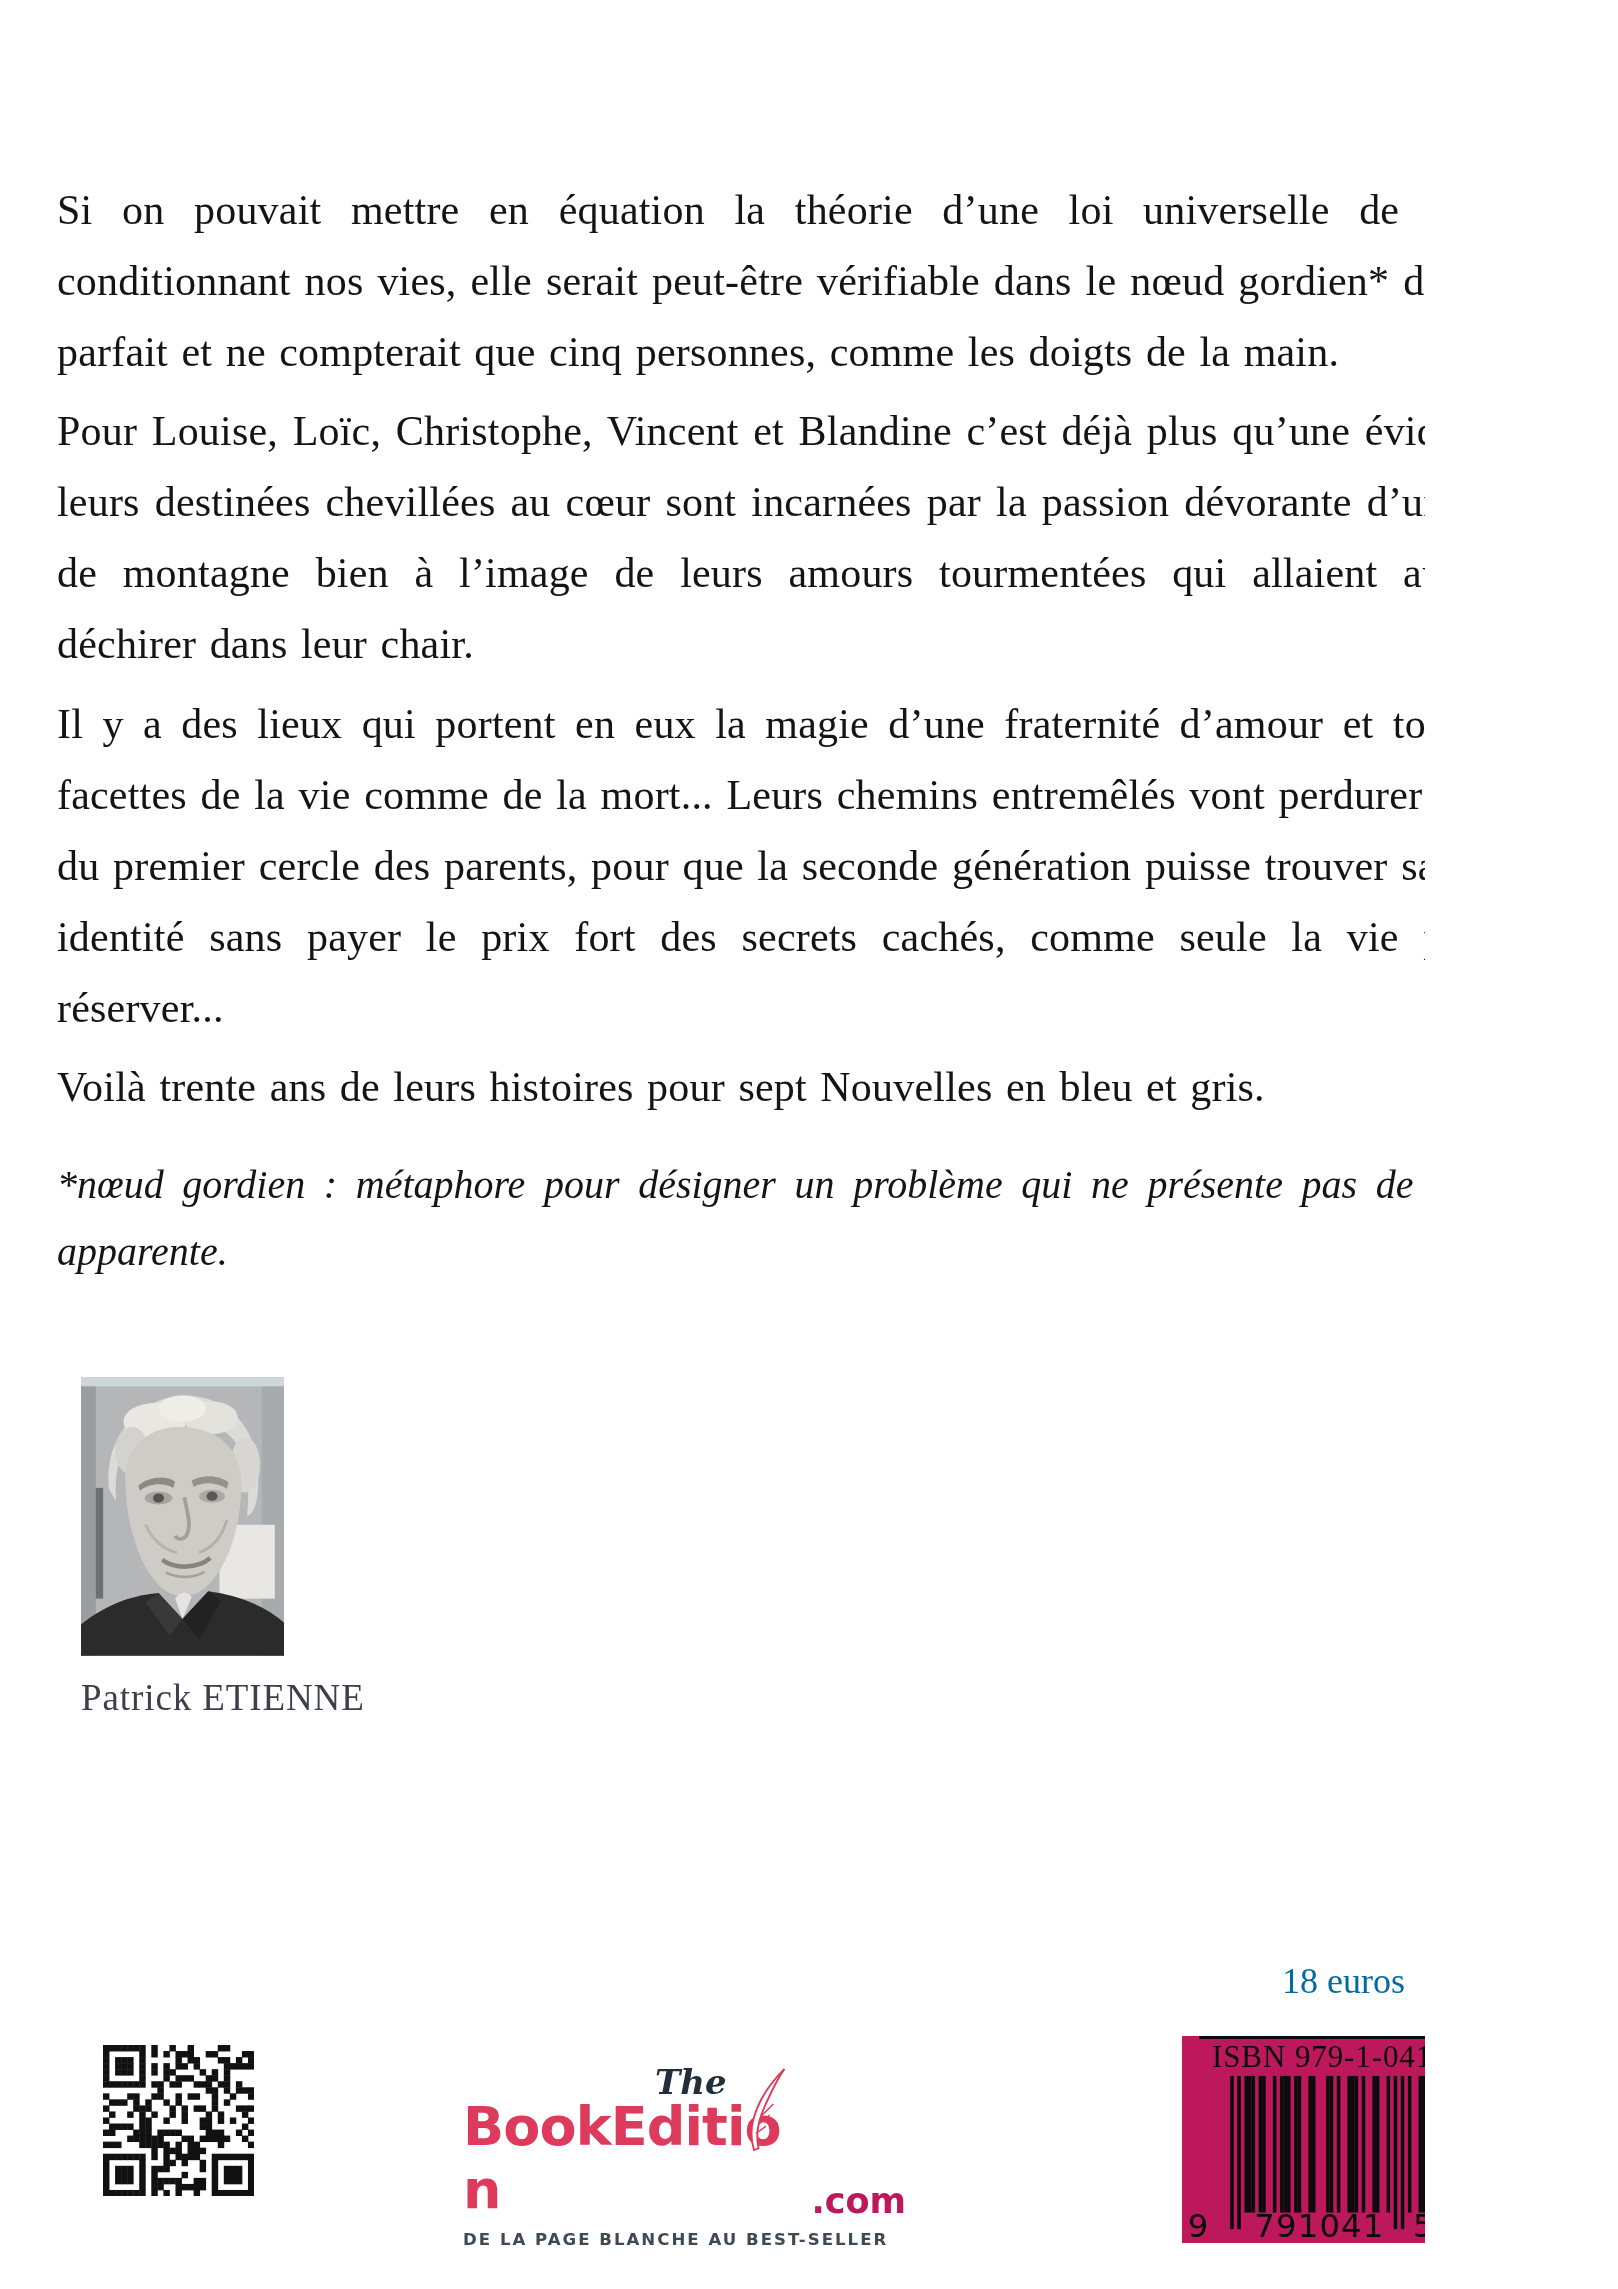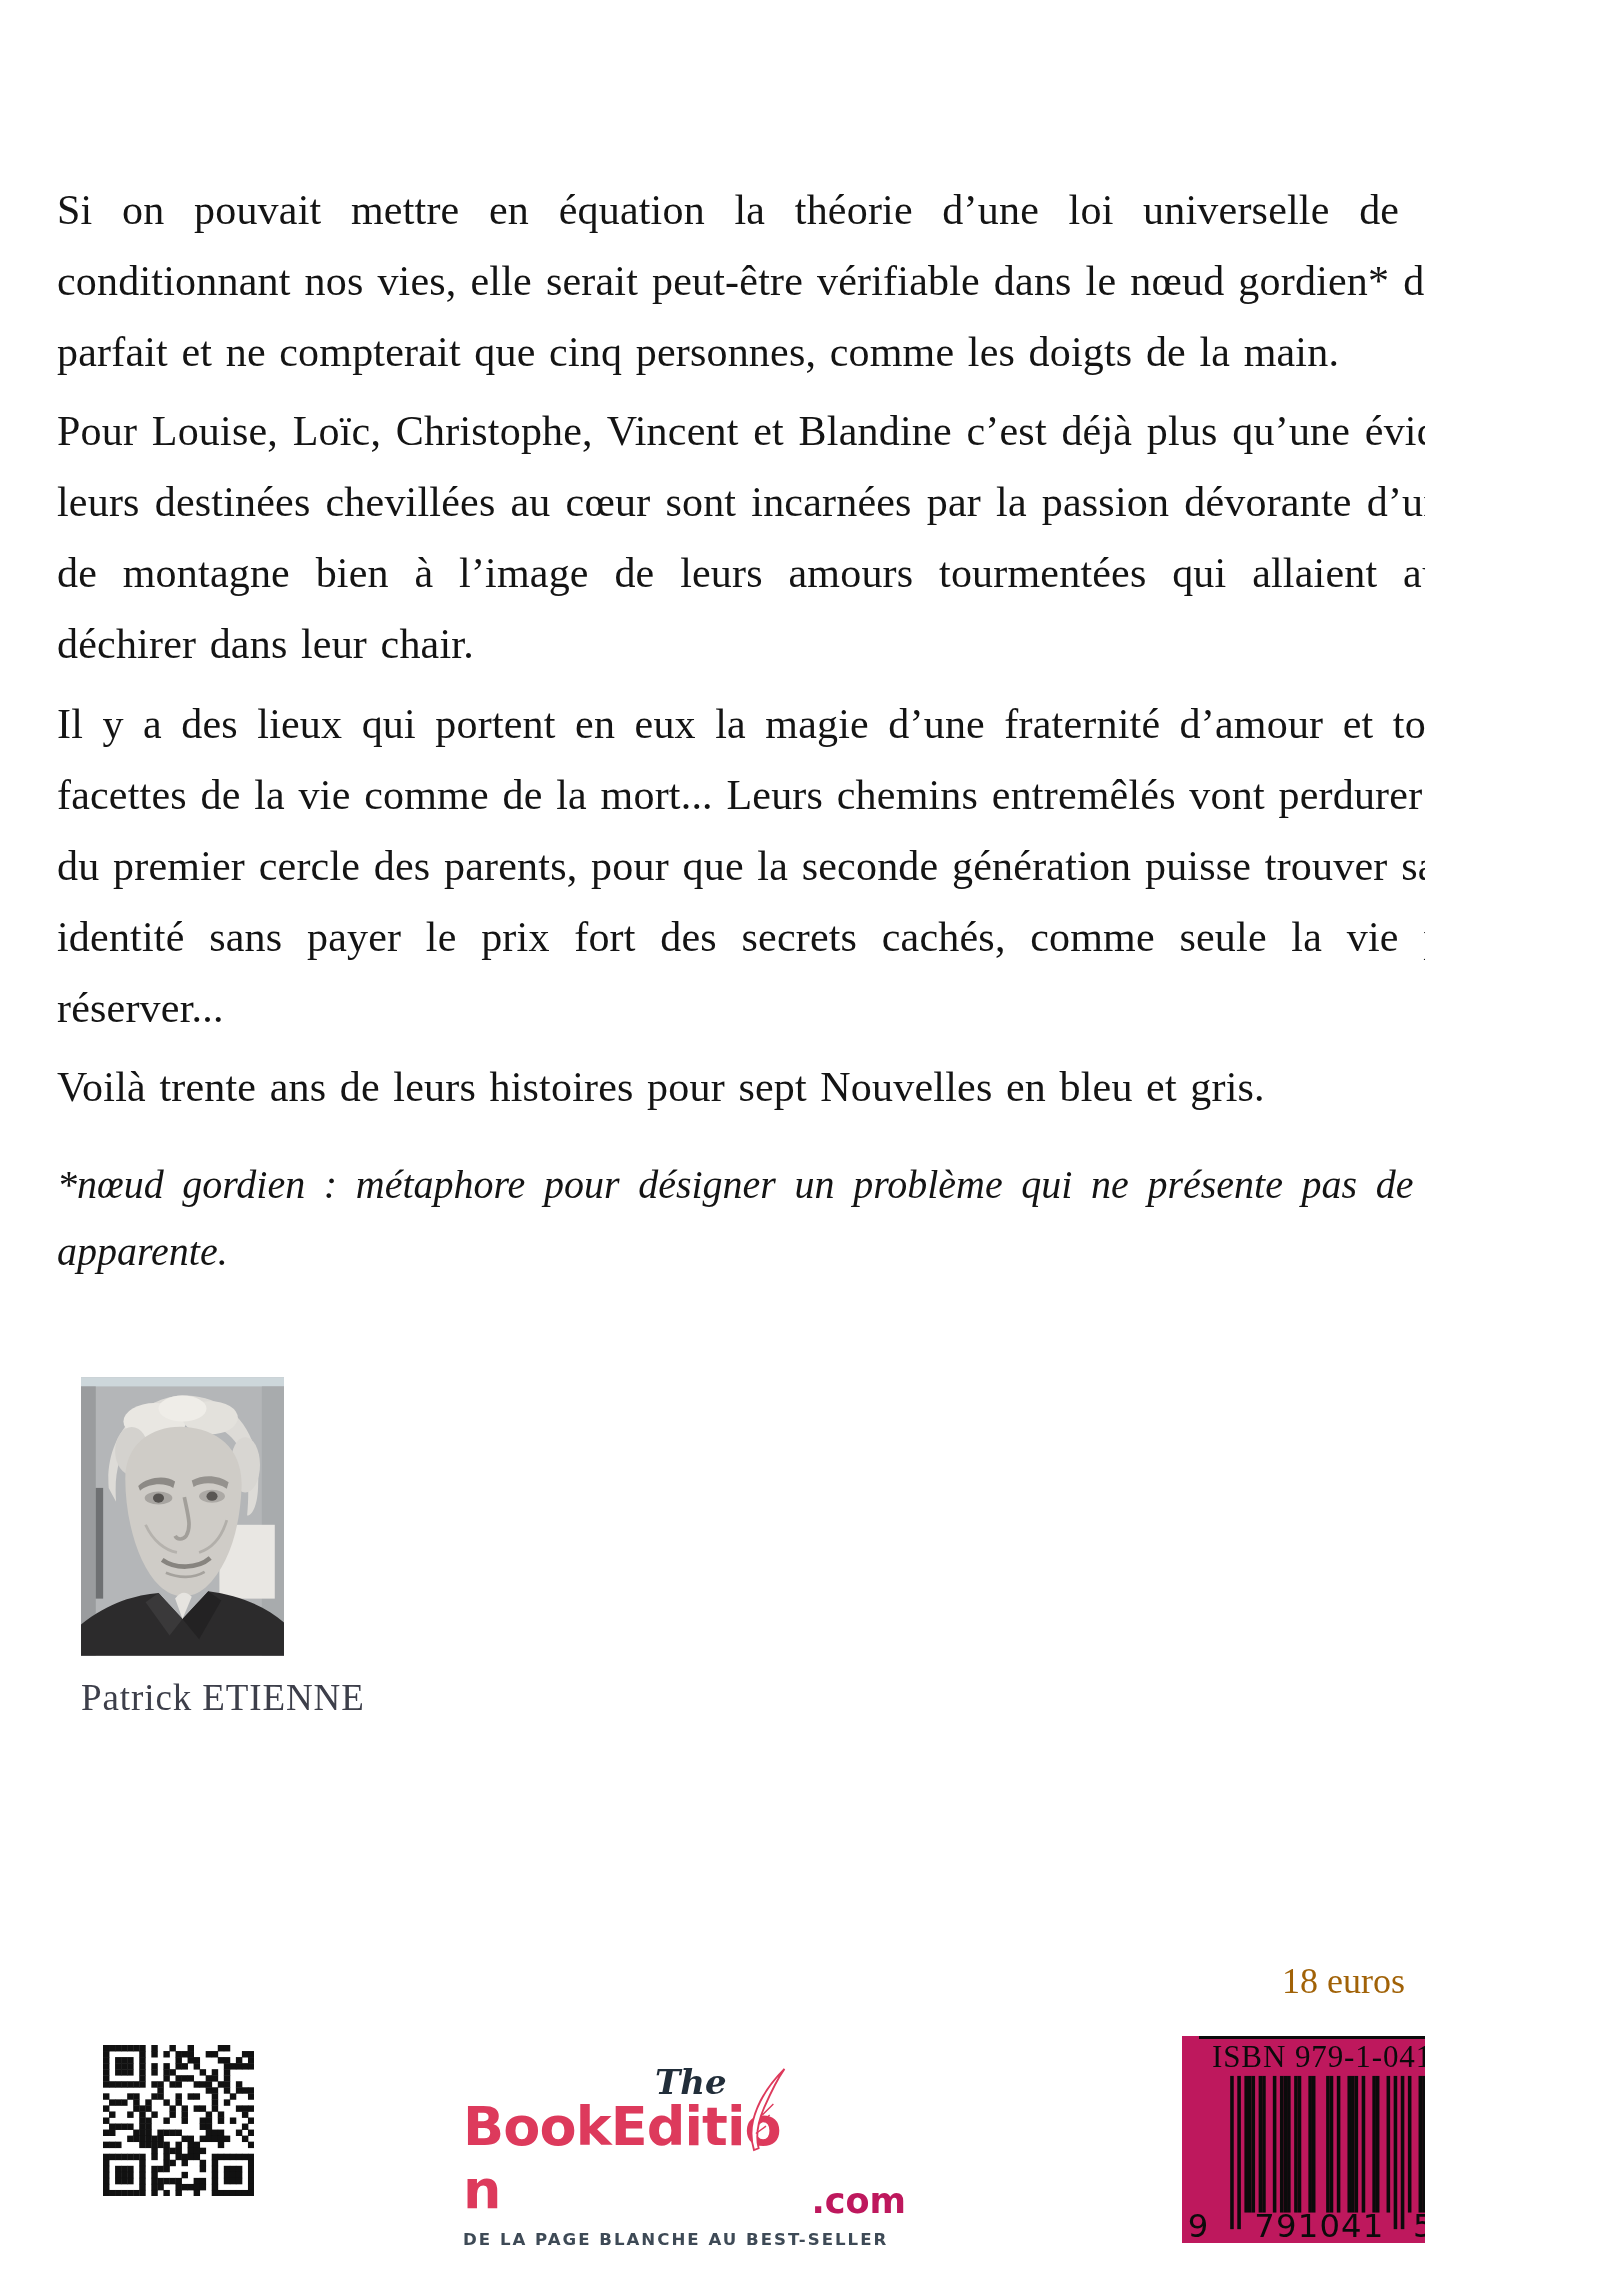--- a/index.html
+++ b/index.html
@@ -9,21 +9,21 @@
   }
   
   .synopsis{position:absolute;left:57px;top:175px;width:1504px;text-align:justify;}
   .synopsis p.syn{font-size:42px;line-height:71px;margin:0 0 8.3px 0;letter-spacing:0.2px;word-spacing:2.8px;}
   .footnote{font-size:40px;line-height:67px;font-style:italic;margin-top:28px;text-align:justify;word-spacing:2.8px;}
   
   .author{position:absolute;left:81px;top:1377px;}
   .author-photo{display:block;width:203px;height:279px;}
   .author-name{margin-top:20px;font-size:37px;color:#3d3f4a;letter-spacing:0.9px;}
   
-  .price{position:absolute;left:1251px;top:1960px;width:185px;text-align:center;font-size:36px;color:#a16207;}
+  .price{position:absolute;left:1251px;top:1960px;width:185px;text-align:center;font-size:36px;color:#0369a1;}
   
   .qr{position:absolute;left:103px;top:2045px;width:151px;height:151px;}
   
   .logo{position:absolute;left:463px;top:2066px;width:443px;font-family:"DejaVu Sans",sans-serif;}
   .logo-the{display:block;padding-left:192px;font-size:34px;font-weight:bold;font-style:italic;
             color:#222e3a;font-family:"DejaVu Serif",serif;line-height:33px;}
   .brand{display:flex;align-items:flex-end;margin-top:-3.7px;}
   .brand-main{font-size:54px;font-weight:800;color:#dd3a5c;letter-spacing:-0.9px;font-family:"DejaVu Sans",sans-serif;}
   .brand-o{position:relative;display:inline-block;}
   .brand-o .quill{position:absolute;left:-2.8px;top:-28px;pointer-events:none;}

